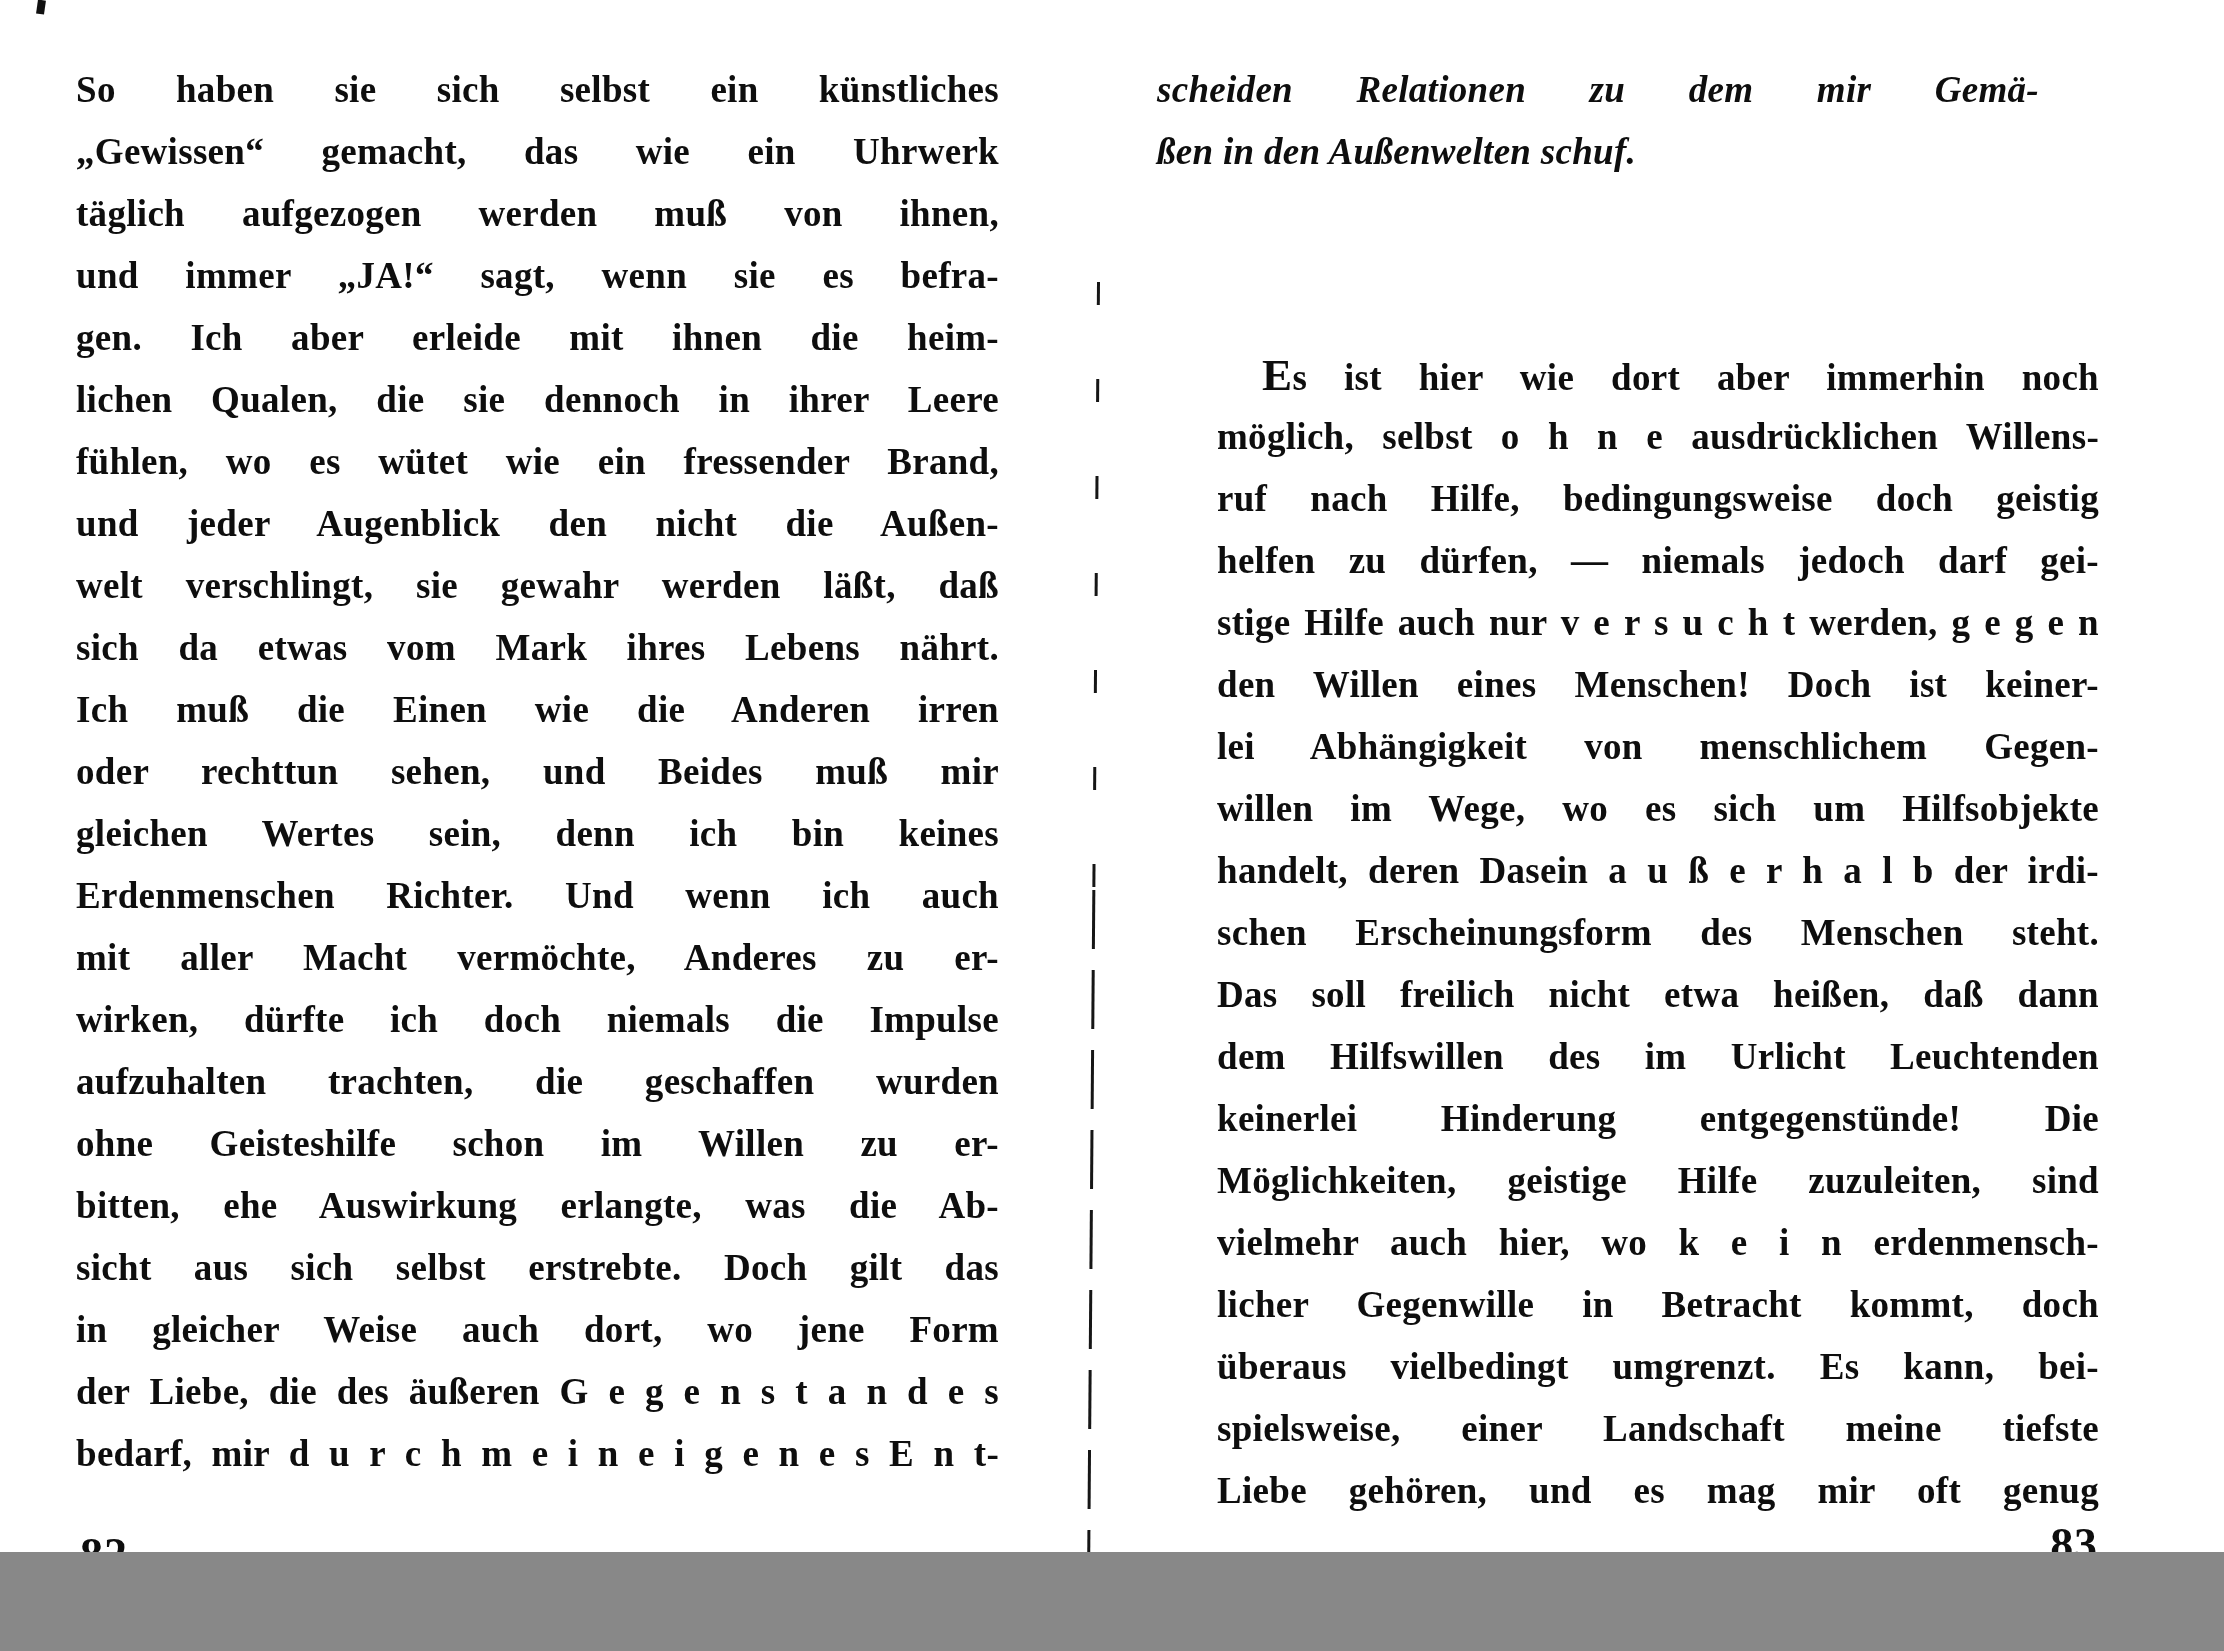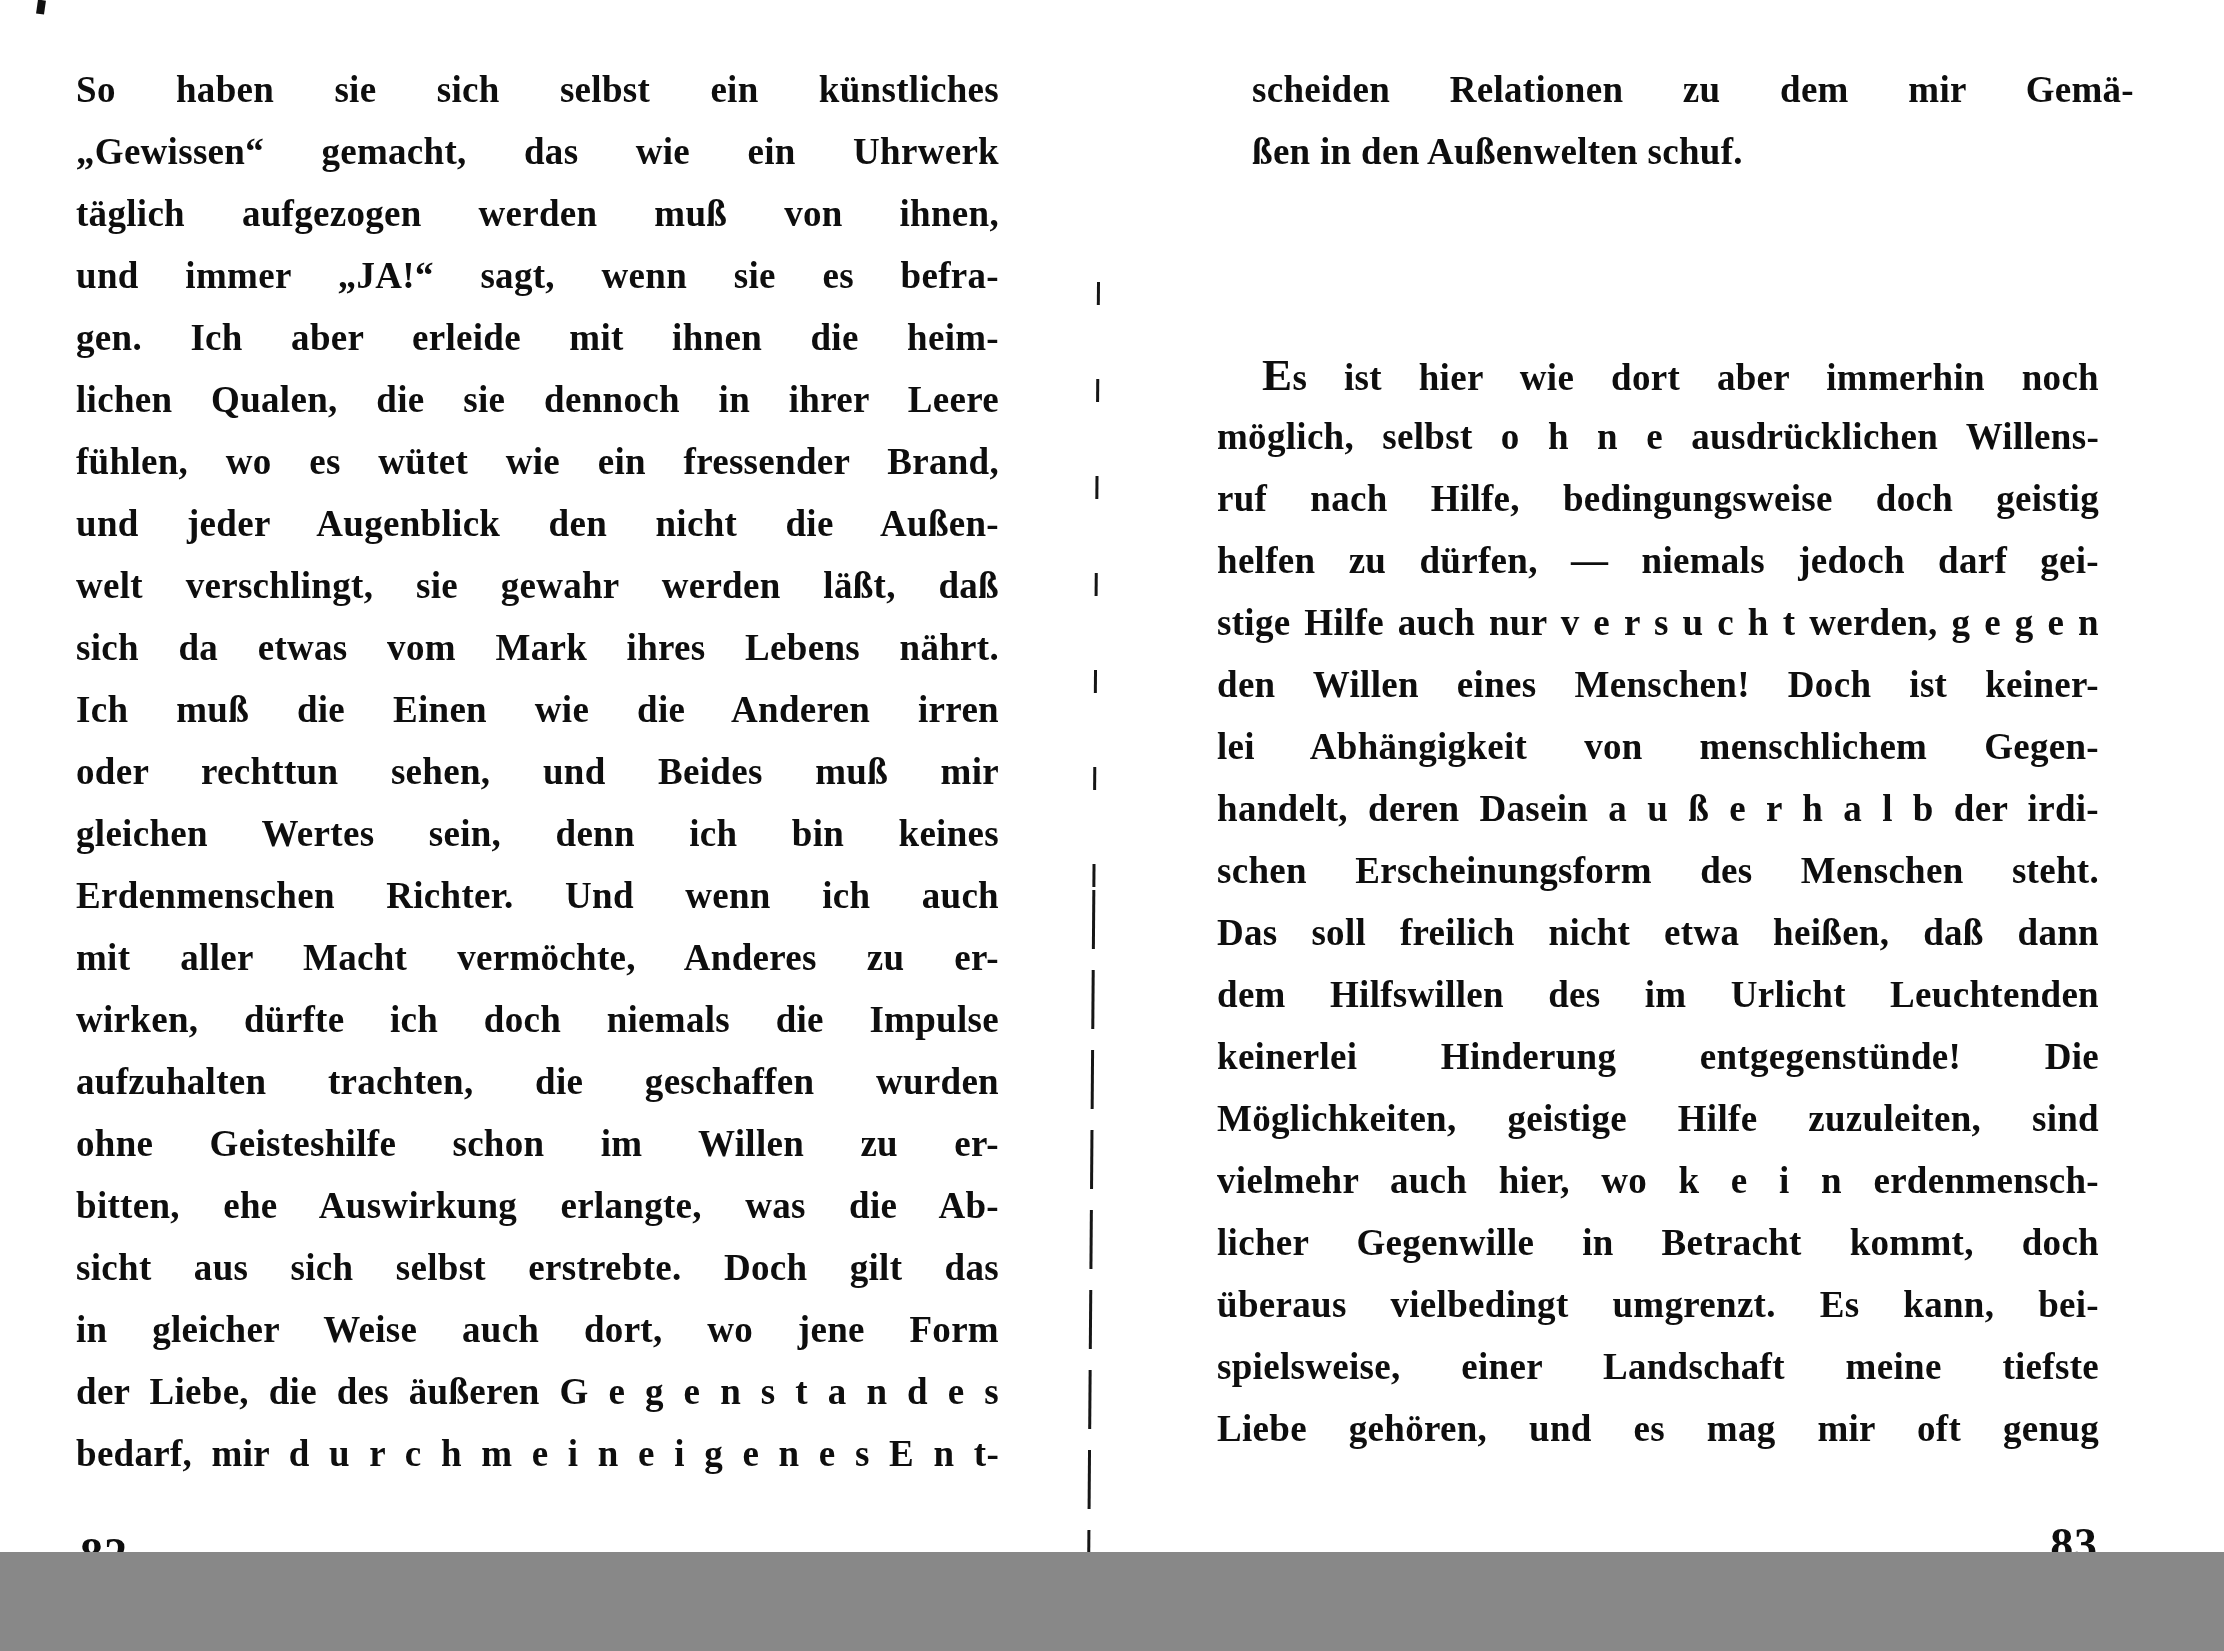--- a/index.html
+++ b/index.html
@@ -88,32 +88,33 @@
       </div>
     <div class="page-number" style="left:80px;top:1528px;">82</div>
   </section>
 
   <div class="gutter">
     <div class="gutter-sparse"></div>
     <div class="gutter-dense"></div>
   </div>
 
   <section>
-    <div class="text-block" style="left:1252px;top:59px;width:882px;">
+    <div class="text-block" style="left:1157px;top:59px;width:882px;font-style:italic;">
         <div class="line">scheiden Relationen zu dem mir Gemä-</div>
         <div class="line no-justify">ßen in den Außenwelten schuf.</div>
       </div>
     <div class="text-block" style="left:1217px;top:304px;width:882px;">
         <div class="line indent-first">Es ist hier wie dort aber immerhin noch</div>
         <div class="line">möglich, selbst o h n e ausdrücklichen Willens-</div>
         <div class="line">ruf nach Hilfe, bedingungsweise doch geistig</div>
         <div class="line">helfen zu dürfen, — niemals jedoch darf gei-</div>
         <div class="line">stige Hilfe auch nur v e r s u c h t werden, g e g e n</div>
         <div class="line">den Willen eines Menschen! Doch ist keiner-</div>
         <div class="line">lei Abhängigkeit von menschlichem Gegen-</div>
+        <div class="line">willen im Wege, wo es sich um Hilfsobjekte</div>
         <div class="line">handelt, deren Dasein a u ß e r h a l b der irdi-</div>
         <div class="line">schen Erscheinungsform des Menschen steht.</div>
         <div class="line">Das soll freilich nicht etwa heißen, daß dann</div>
         <div class="line">dem Hilfswillen des im Urlicht Leuchtenden</div>
         <div class="line">keinerlei Hinderung entgegenstünde! Die</div>
         <div class="line">Möglichkeiten, geistige Hilfe zuzuleiten, sind</div>
         <div class="line">vielmehr auch hier, wo k e i n erdenmensch-</div>
         <div class="line">licher Gegenwille in Betracht kommt, doch</div>
         <div class="line">überaus vielbedingt umgrenzt. Es kann, bei-</div>
         <div class="line">spielsweise, einer Landschaft meine tiefste</div>

